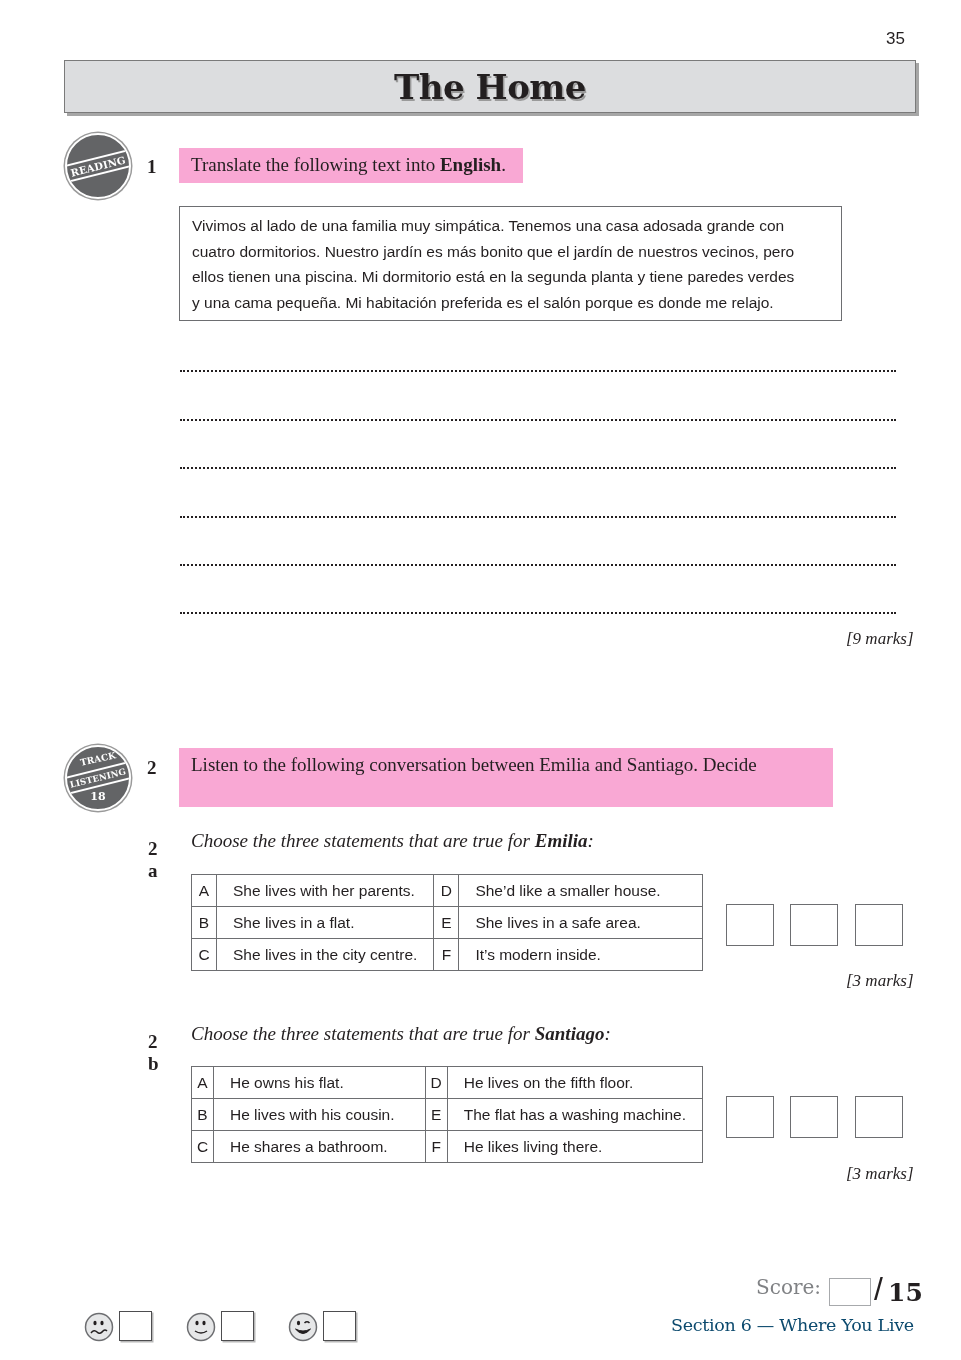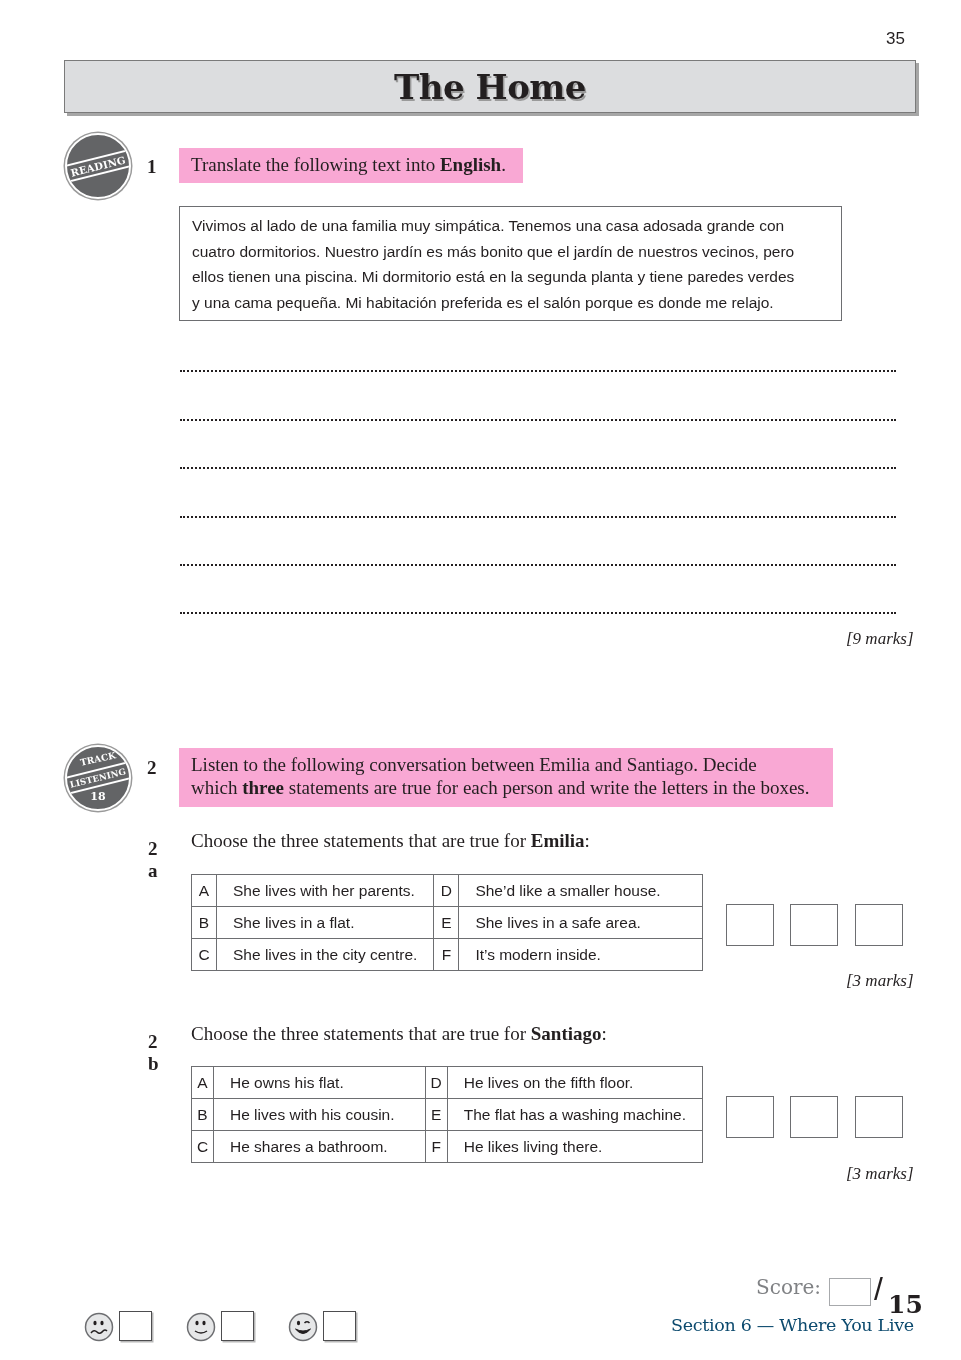--- a/index.html
+++ b/index.html
@@ -27,33 +27,33 @@
 
   .source-box { position: absolute; left: 179px; top: 206px; width: 663px; height: 115px; border: 1.5px solid #6d6e71;
     padding: 6px 12px; font-family: "Liberation Sans", sans-serif; font-size: 15.5px; line-height: 25.5px; color: #231f20; }
 
   .answer-line { position: absolute; left: 180px; width: 716px; height: 0; border-top: 2px dotted #231f20; }
 
   .marks { position: absolute; font-family: "Liberation Serif", serif; font-style: italic; font-size: 17px; color: #231f20; }
 
   .sub-q { position: absolute; font-size: 19px; color: #231f20; }
   .sub-q .sub-num { position: absolute; left: 0; font-weight: bold; margin-top: 8px; }
-  .sub-q .sub-text { position: absolute; left: 43px; white-space: nowrap; }
+  .sub-q .sub-text { position: absolute; left: 43px; white-space: nowrap; font-style: italic; }
 
   table.stmts { position: absolute; border-collapse: collapse; font-family: "Liberation Sans", sans-serif; font-size: 15.5px; color: #231f20; }
   table.stmts td { border: 1.5px solid #6d6e71; height: 32px; padding: 0 16px; white-space: nowrap; }
   table.stmts td.letter { width: 25px; text-align: center; padding: 0; }
 
   .ans-box { position: absolute; width: 48px; height: 42px; border: 1.5px solid #6d6e71; background: #fff; }
 
   .score { position: absolute; left: 756px; top: 1275px; height: 36px; font-family: "DejaVu Serif", serif; }
   .score .label { position: absolute; left: 0; top: 0; font-size: 20px; font-weight: normal; color: #808285; white-space: nowrap; }
   .score .box { position: absolute; left: 73px; top: 3px; width: 42px; height: 28px; border: 1.5px solid #a7a9ac; }
   .score .slash { position: absolute; left: 118px; top: -4px; font-size: 32px; color: #231f20; font-family: "Liberation Sans", sans-serif; font-weight: 300; }
-  .score .total { position: absolute; left: 132px; top: 15px; font-size: 25px; font-weight: bold; color: #231f20; }
+  .score .total { position: absolute; left: 132px; top: 3px; font-size: 25px; font-weight: bold; color: #231f20; }
 
   .section-footer { position: absolute; left: 671px; top: 1315px; font-family: "DejaVu Serif", serif; font-size: 17.5px; color: #0c4a6e; white-space: nowrap; letter-spacing: -0.3px; }
 
   .smiley-group { position: absolute; top: 1310px; height: 34px; }
   .smiley-group svg { position: absolute; left: 0; top: 2px; }
   .smiley-group .tick-box { position: absolute; left: 35px; top: 1px; width: 33px; height: 30px; border: 1.5px solid #4d4d4f; box-shadow: 1.5px 1.5px 0 #b8b8b8; background: #fff; }
 </style>
 </head>
 <body>
 
@@ -96,21 +96,20 @@
   <div class="band" style="top:22px;">
       <span style="font-size:8.5px;">LISTENING</span>
     </div>
   <div class="bot-txt" style="top:43px; font-size:11px;">18</div>
 </div>
 
 <div class="qnum" style="left:147px; top:757px;">2</div>
 
 <div class="instruction" style="left:179px; top:748px; width:654px; height:59px;">
   <div>Listen to the following conversation between Emilia and Santiago.  Decide</div>
-  <div><span>which </span><b>three</b><span> statements are true for each person and write the letters in the boxes.</span></div>
 </div>
 
 <div class="sub-q" style="left:148px; top:830px;">
   <span class="sub-num">2 a</span>
   <span class="sub-text"><span>Choose the three statements that are true for </span><b>Emilia</b><span>:</span></span>
 </div>
 
 <table class="stmts" style="left:191px; top:874px; width:512px;">
   <tbody>
       <tr>

